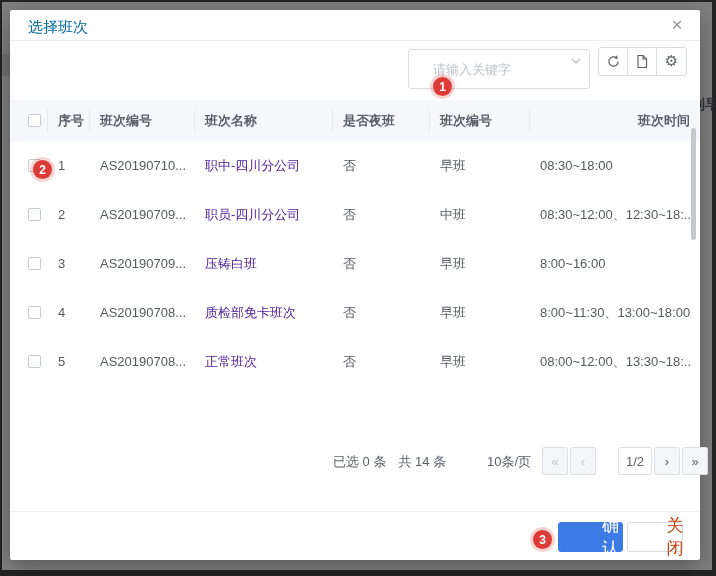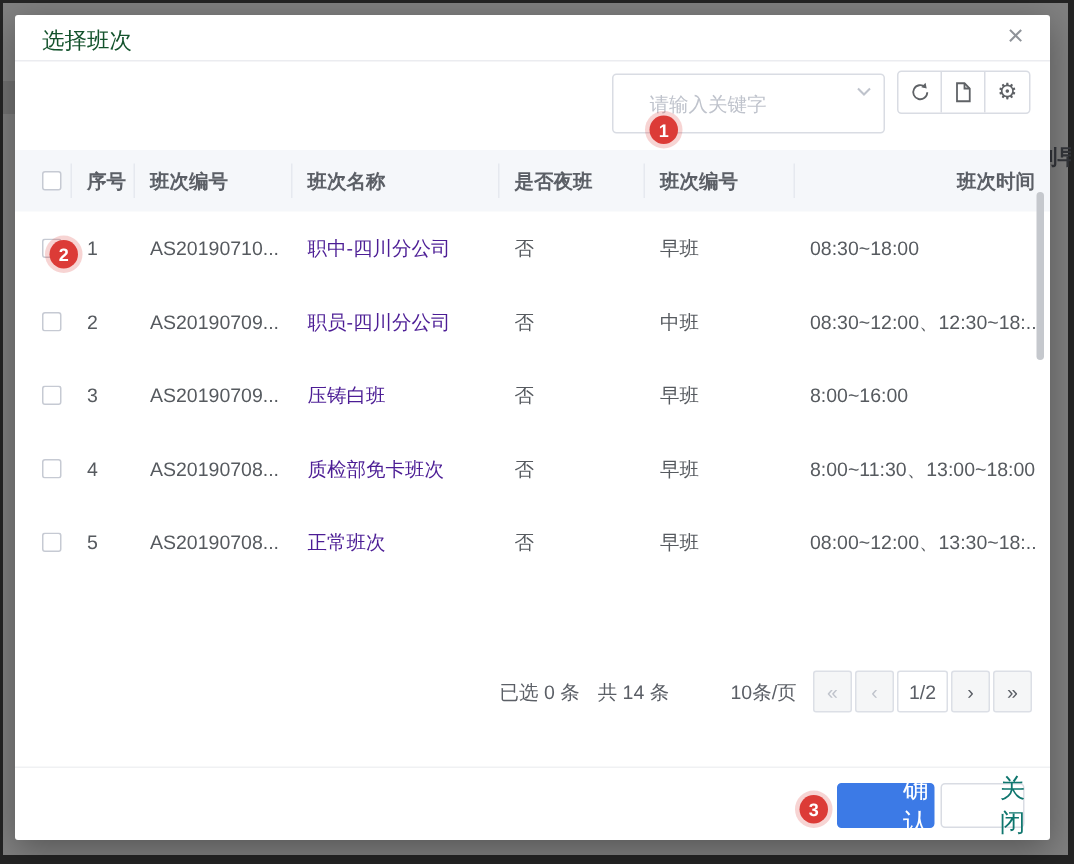--- a/index.html
+++ b/index.html
@@ -11,21 +11,21 @@
   .bg-patch { position:absolute; left:2px; top:54px; width:9px; height:22px; background:#737373; }
   .bg-fragment { position:absolute; left:699px; top:96px; width:15px; height:19px; overflow:hidden; z-index:1;
                  color:#34363b; font-size:14px; font-weight:bold; }
   .bg-fragment span { display:inline-block; margin-left:-8px; white-space:nowrap; }
 
   .dialog { position:absolute; left:10px; top:10px; width:690px; height:550px; background:#ffffff;
             border-radius:2px; box-shadow:0 6px 24px rgba(0,0,0,.35); z-index:2; }
 
   
   .dlg-header { position:absolute; left:0; top:0; width:100%; height:31px; border-bottom:1px solid #ebecf0; }
-  .dlg-title { position:absolute; left:18px; top:8px; font-size:15px; color:#14532d; }
+  .dlg-title { position:absolute; left:18px; top:8px; font-size:15px; color:#0369a1; }
   .dlg-close { position:absolute; right:12px; top:4px; width:22px; height:22px; line-height:22px; text-align:center;
                font-size:19px; color:#8f9399; cursor:pointer; }
 
   
   .search-box { position:absolute; left:398px; top:39px; width:182px; height:40px; }
   .search-input { width:100%; height:100%; border:1px solid #d9dce3; border-radius:3px; padding:0 26px 0 24px;
                   font-size:13px; color:#4a4e56; outline:none; font-family:inherit; background:#fff; }
   .search-input::placeholder { color:#bfc3cc; }
   .search-chevron { position:absolute; right:8px; top:7px; }
   .icon-group { position:absolute; left:588px; top:37px; height:29px; display:flex; border:1px solid #d9dce3;
@@ -67,28 +67,28 @@
   .pgn-info .total { margin-left:12px; }
   .page-size { position:absolute; left:477px; top:6px; font-size:13px; color:#5b5f66; white-space:nowrap;
                cursor:pointer; }
   .page-size-chevron { position:absolute; left:537px; top:10px; cursor:pointer; }
   .pager { position:absolute; left:532px; top:0; display:flex; gap:2px; }
   .pg-btn { height:28px; border:1px solid #dcdfe6; background:#f5f6f7; border-radius:2px; font-size:13px;
             display:flex; align-items:center; justify-content:center; cursor:pointer; }
   .pg-arrow { width:26px; }
   .pg-disabled { color:#c0c4cc; }
   .pg-enabled { color:#5b5f66; }
-  .pg-current { width:34px; background:#fff; color:#5b5f66; }
+  .pg-current { width:34px; background:#fff; color:#5b5f66;margin-left:20px; }
 
   
   .dlg-footer-line { position:absolute; left:0; top:501px; width:100%; height:1px; background:#f0f1f3; }
   .btn { position:absolute; top:512px; height:30px; border-radius:3px; font-size:17px; display:flex;
          align-items:center; justify-content:center; cursor:pointer; font-family:Liberation Mono, monospace;padding-left:40px; }
   .btn-confirm { left:548px; width:65px; background:#3c7ae6; color:#ffffff; border:1px solid #3c7ae6; }
-  .btn-close { left:617px; width:56px; background:#fff; color:#0f766e; border:1px solid #d9dce3; }
+  .btn-close { left:617px; width:56px; background:#fff; color:#c2410c; border:1px solid #d9dce3; }
 
   svg { display:block; }
 </style>
 </head>
 <body>
 
 <div class="screen">
   <div class="backdrop"></div>
   <div class="bg-patch"></div>
   <div class="bg-fragment"><span>到早</span></div>

